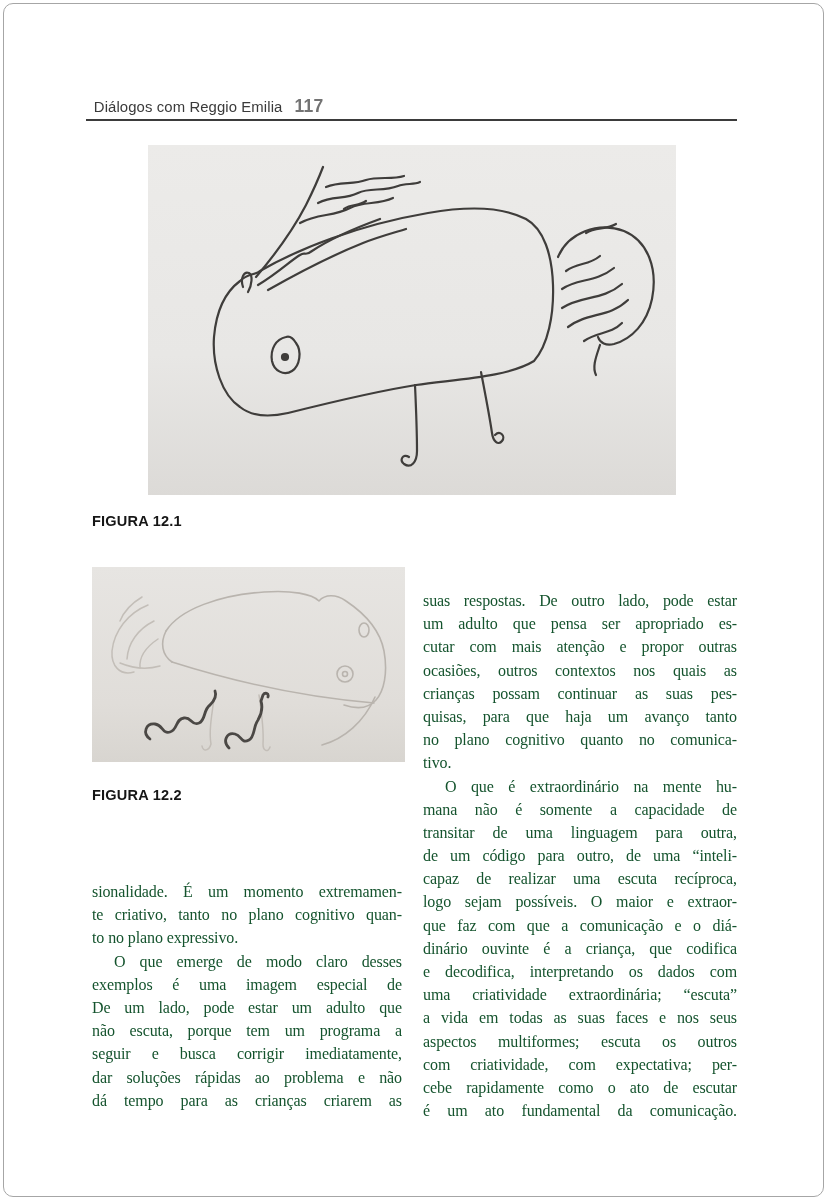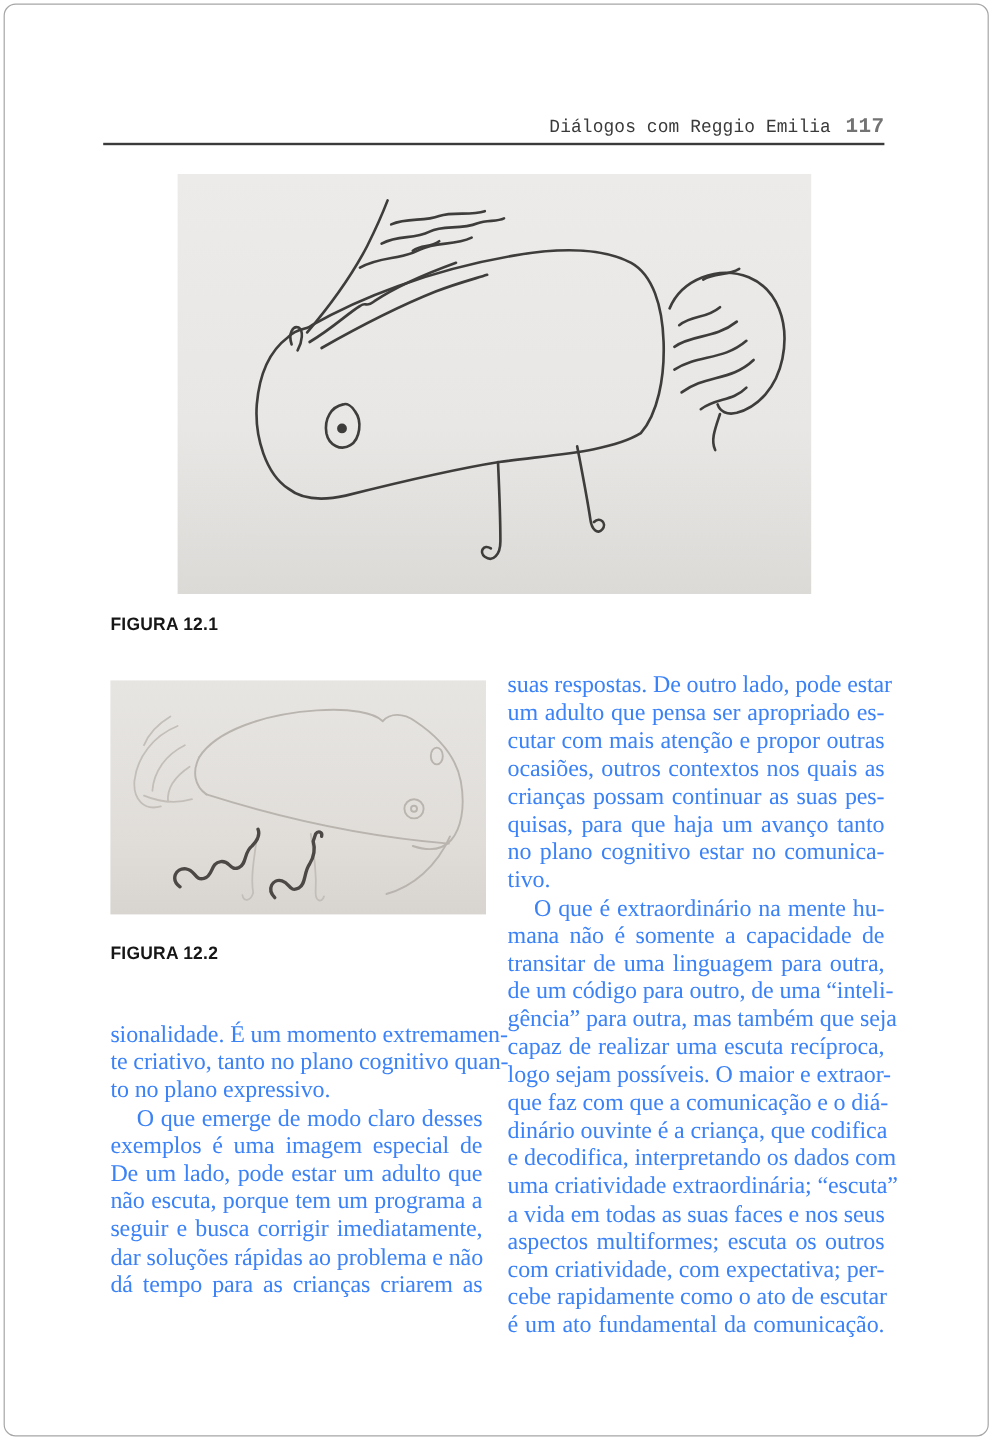--- a/index.html
+++ b/index.html
@@ -13,22 +13,22 @@
   .page{position:absolute;inset:0;width:827px;height:1200px;background:#ffffff;}
   .page-border{
     position:absolute;inset:3px;
     border:1px solid #a6a6a6;
     border-radius:10px;
     pointer-events:none;
   }
   
   .header{
     position:absolute;top:96px;left:86px;width:651px;
-    display:flex;justify-content:flex-end;align-items:baseline;gap:12px;
-    font-family:Liberation Mono, monospace;
+    display:flex;align-items:baseline;gap:12px;
+    font-family:Liberation Sans, sans-serif;
   }
   .running-title{
     font-size:15.5px;color:#3a3a3a;letter-spacing:.1px;
     transform:scaleX(.96);transform-origin:right;
   }
   .pagenum{font-size:17.5px;font-weight:800;color:#737373;letter-spacing:.3px;}
   .rule{
     position:absolute;top:119px;left:86px;width:651px;height:2px;
     background:#3b3b3b;
   }
@@ -46,22 +46,23 @@
     position:absolute;left:92px;
     font-family:"Liberation Sans", sans-serif;
     font-weight:700;font-size:15px;color:#161616;letter-spacing:.2px;
     transform:scaleX(.97);transform-origin:left;
   }
   .cap1{top:512px;}
   .cap2{top:786px;}
   
   .col{
     position:absolute;
-    font-size:20px;color:#3b82f6;
+    font-size:16px;color:#14532d;
     letter-spacing:-0.1px;
+    margin-top:29px;
   }
   .col-left{left:92px;top:851px;width:310px;}
   .col-right{left:423px;top:560px;width:314px;}
   .tline{
     line-height:23.2px;height:23.2px;
     text-align:justify;text-align-last:justify;
     white-space:nowrap;
   }
   .tline.end{text-align-last:left;}
   .tline.indent{text-indent:22px;}
@@ -164,27 +165,26 @@
       <div class="tline">dar soluções rápidas ao problema e não</div>
       <div class="tline">dá tempo para as crianças criarem as</div>
     </div>
   <div class="col col-right">
       <div class="tline">suas respostas. De outro lado, pode estar</div>
       <div class="tline">um adulto que pensa ser apropriado es-</div>
       <div class="tline">cutar com mais atenção e propor outras</div>
       <div class="tline">ocasiões, outros contextos nos quais as</div>
       <div class="tline">crianças possam continuar as suas pes-</div>
       <div class="tline">quisas, para que haja um avanço tanto</div>
-      <div class="tline">no plano cognitivo estar no comunica-</div>
+      <div class="tline">no plano cognitivo quanto no comunica-</div>
       <div class="tline end">tivo.</div>
       <div class="tline indent">O que é extraordinário na mente hu-</div>
       <div class="tline">mana não é somente a capacidade de</div>
       <div class="tline">transitar de uma linguagem para outra,</div>
       <div class="tline">de um código para outro, de uma “inteli-</div>
-      <div class="tline">gência” para outra, mas também que seja</div>
       <div class="tline">capaz de realizar uma escuta recíproca,</div>
       <div class="tline">logo sejam possíveis. O maior e extraor-</div>
       <div class="tline">que faz com que a comunicação e o diá-</div>
       <div class="tline">dinário ouvinte é a criança, que codifica</div>
       <div class="tline">e decodifica, interpretando os dados com</div>
       <div class="tline">uma criatividade extraordinária; “escuta”</div>
       <div class="tline">a vida em todas as suas faces e nos seus</div>
       <div class="tline">aspectos multiformes; escuta os outros</div>
       <div class="tline">com criatividade, com expectativa; per-</div>
       <div class="tline">cebe rapidamente como o ato de escutar</div>

